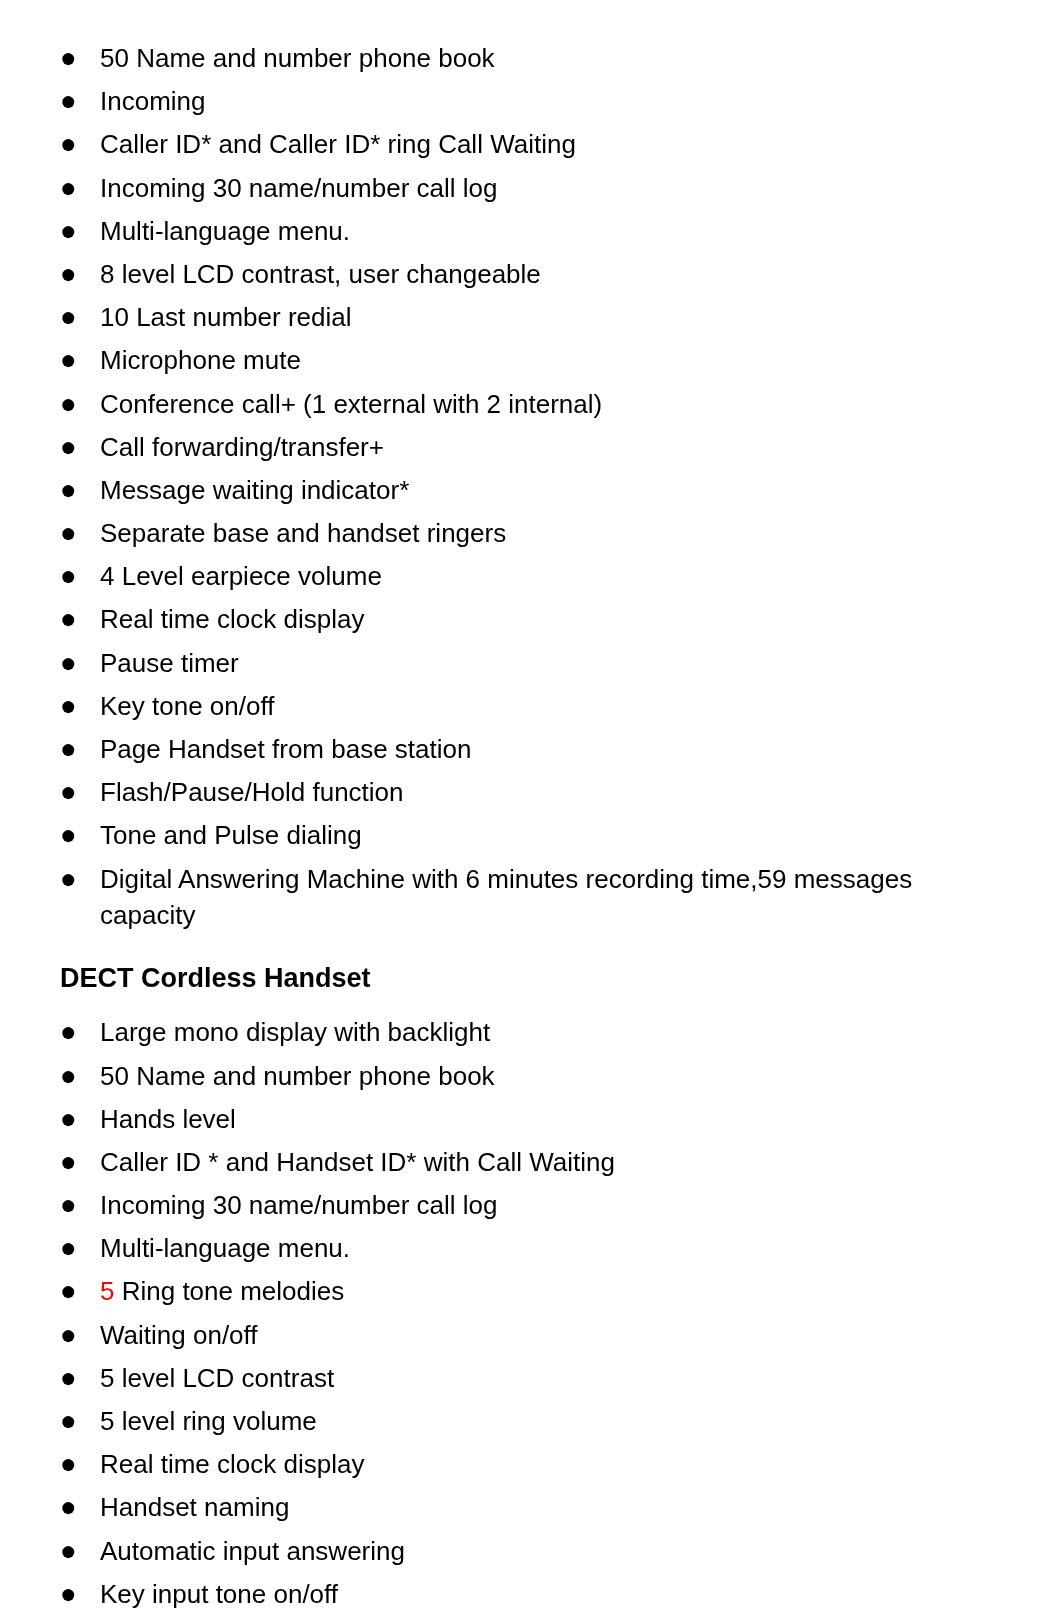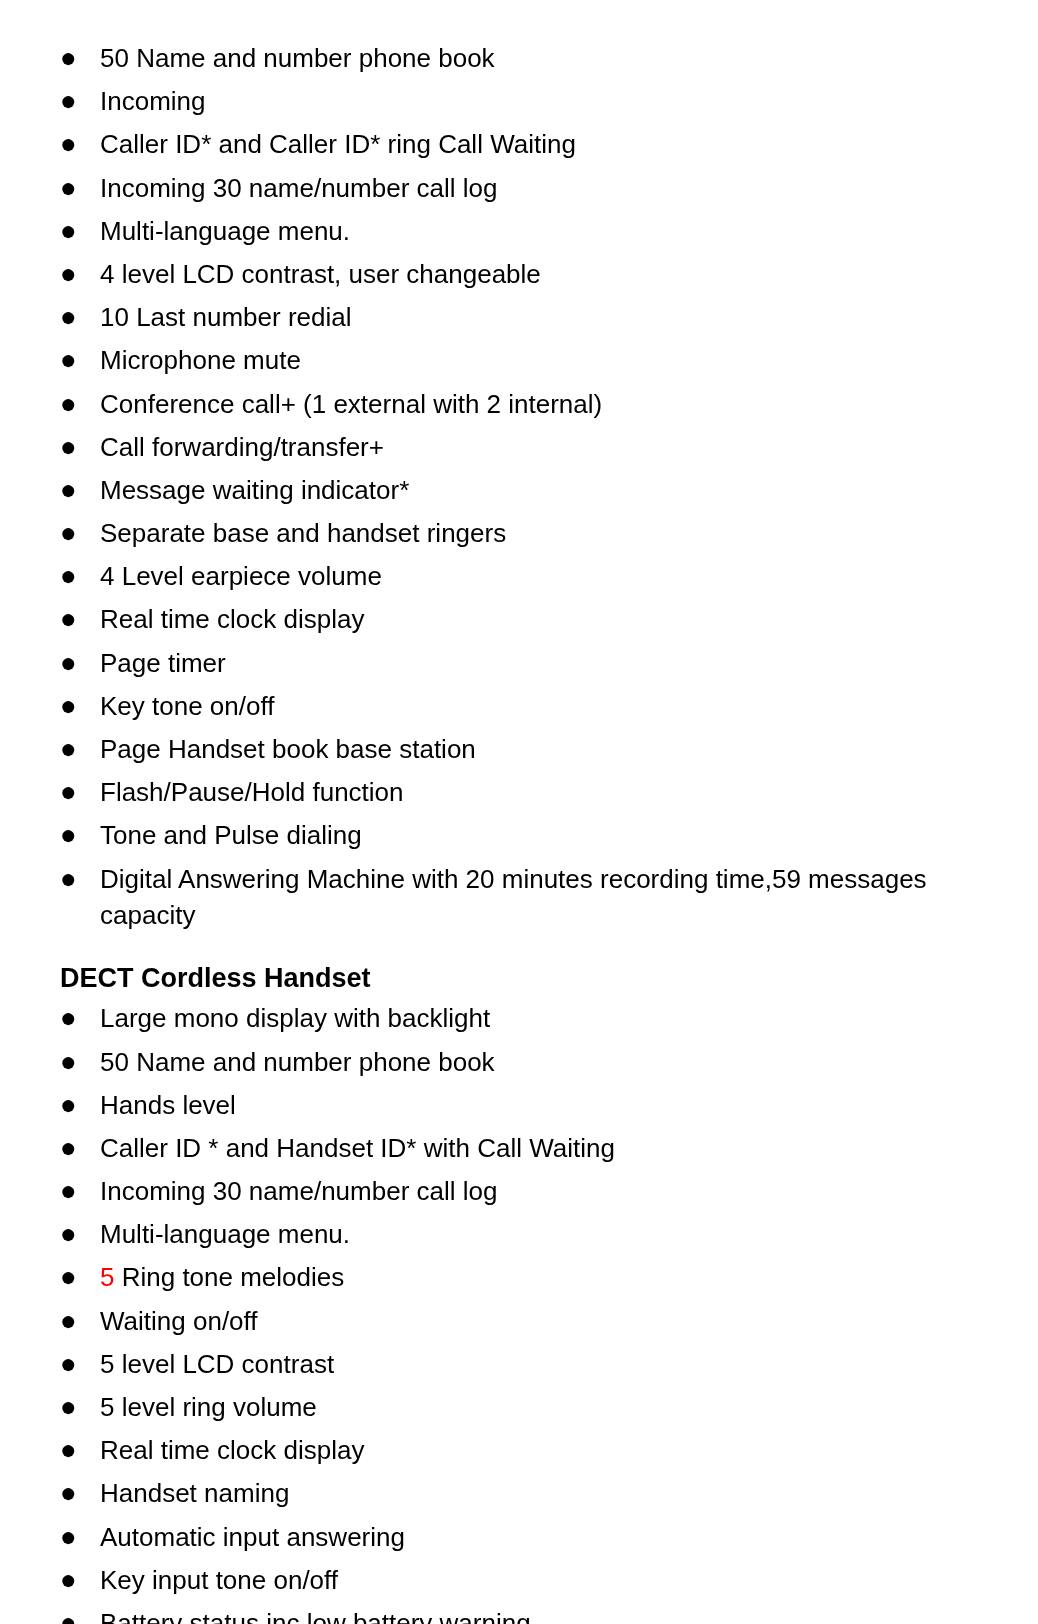--- a/index.html
+++ b/index.html
@@ -38,21 +38,21 @@
       min-width: 30px;
       font-size: 28px;
       margin-right: 10px;
       margin-top: -2px;
     }
 
     .section-header {
       font-size: 27px;
       font-weight: bold;
       margin-top: 30px;
-      margin-bottom: 6px;
+      margin-bottom: 20px;
     }
 
     .highlight-red {
       color: #ff0000;
     }
 
     .item-text {
       flex: 1;
     }
   </style>
@@ -77,21 +77,21 @@
       <li>
         <span class="bullet-dot">●</span>
         <span class="item-text">Incoming 30 name/number call log</span>
       </li>
       <li>
         <span class="bullet-dot">●</span>
         <span class="item-text">Multi-language menu.</span>
       </li>
       <li>
         <span class="bullet-dot">●</span>
-        <span class="item-text">4 level LCD contrast, user changeable</span>
+        <span class="item-text">8 level LCD contrast, user changeable</span>
       </li>
       <li>
         <span class="bullet-dot">●</span>
         <span class="item-text">10 Last number redial</span>
       </li>
       <li>
         <span class="bullet-dot">●</span>
         <span class="item-text">Microphone mute</span>
       </li>
       <li>
@@ -113,41 +113,41 @@
       <li>
         <span class="bullet-dot">●</span>
         <span class="item-text">4 Level earpiece volume</span>
       </li>
       <li>
         <span class="bullet-dot">●</span>
         <span class="item-text">Real time clock display</span>
       </li>
       <li>
         <span class="bullet-dot">●</span>
-        <span class="item-text">Page timer</span>
+        <span class="item-text">Pause timer</span>
       </li>
       <li>
         <span class="bullet-dot">●</span>
         <span class="item-text">Key tone on/off</span>
       </li>
       <li>
         <span class="bullet-dot">●</span>
-        <span class="item-text">Page Handset book base station</span>
+        <span class="item-text">Page Handset from base station</span>
       </li>
       <li>
         <span class="bullet-dot">●</span>
         <span class="item-text">Flash/Pause/Hold function</span>
       </li>
       <li>
         <span class="bullet-dot">●</span>
         <span class="item-text">Tone and Pulse dialing</span>
       </li>
       <li>
         <span class="bullet-dot">●</span>
-        <span class="item-text">Digital  Answering  Machine  with  20  minutes  recording  time,59 messages capacity</span>
+        <span class="item-text">Digital  Answering  Machine  with  6  minutes  recording  time,59 messages capacity</span>
       </li>
     </ul>
 
   <div class="section-header">
     <span>DECT</span><span> Cordless Handset</span>
   </div>
 
   <ul class="bullet-list">
   <li>
         <span class="bullet-dot">●</span>

